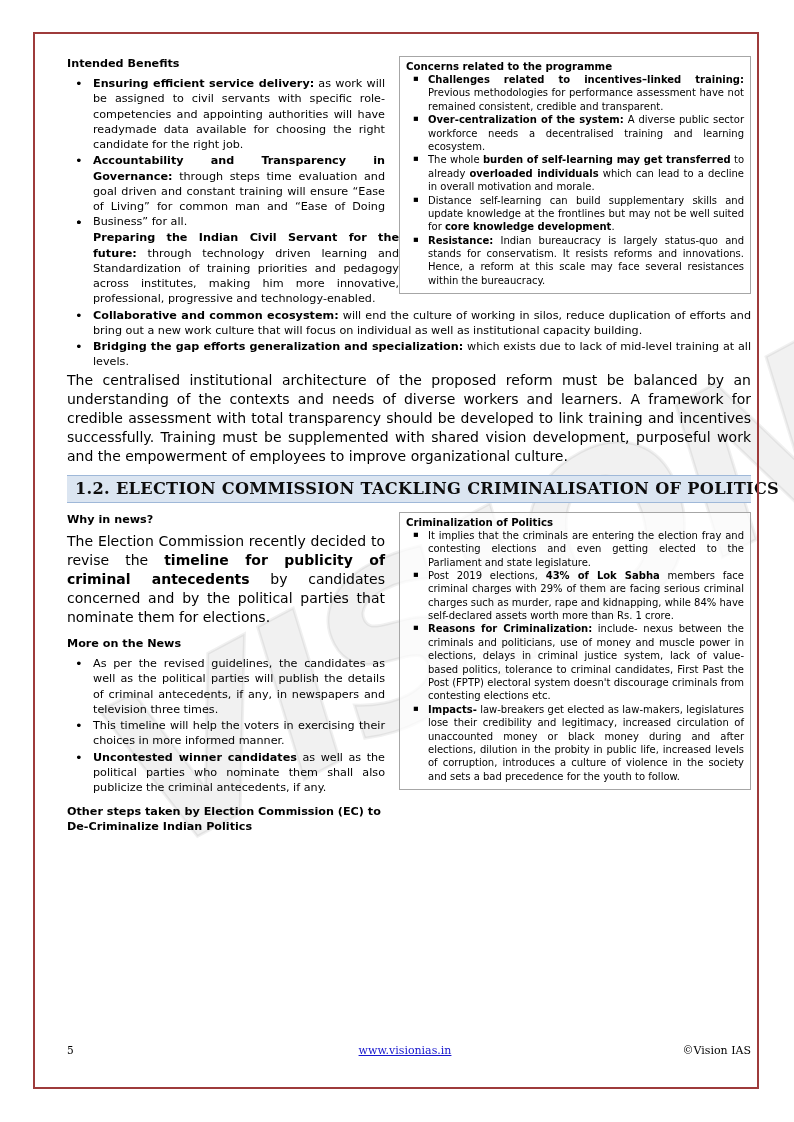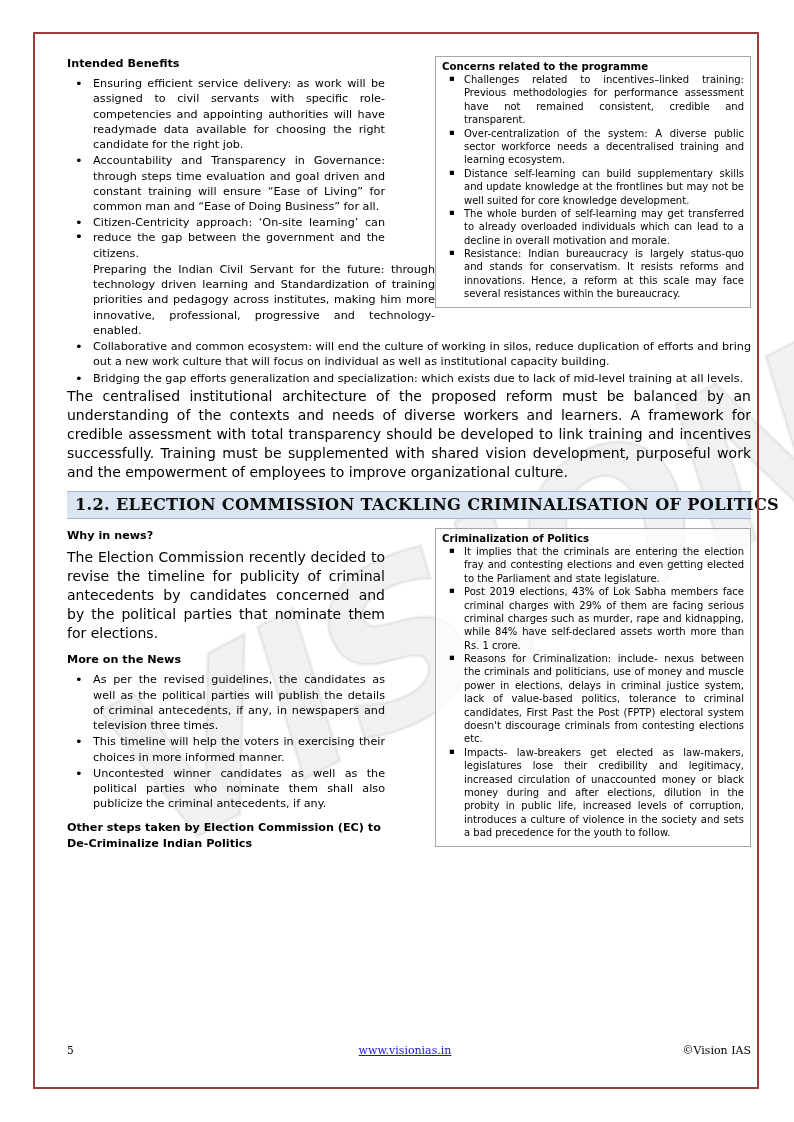--- a/index.html
+++ b/index.html
@@ -93,34 +93,34 @@
     margin-bottom: 1px;
   }
   ul.bl > li::before {
     content: "\2022";
     position: absolute;
     left: 8px;
     top: -1px;
     font-size: 13px;
     line-height: 1.36;
   }
-  b, .b { font-weight: normal; margin-top: 44px; }
+  b, .b { font-weight: bold; margin-top: 44px; }
 
   
   .cols {
     position: relative;
     width: 684px;
   }
   .col-left {
     width: 318px;
     float: left;
   }
   .col-box {
     float: right;
-    width: 316px;
+    width: 352px;
     border: 1px solid #a6a6a6;
     box-sizing: border-box;
     padding: 4px 6px 6px 6px;
     background: rgba(255,255,255,0.72);
   }
   .col-box .bx-title {
     font-size: 10.2px;
     font-weight: bold;
     margin: 0 0 1px 0;
   }
@@ -194,32 +194,31 @@
 
   <div class="content">
 
     <div class="cols">
 
       <div class="col-box">
         <div class="bx-title">Concerns related to the programme</div>
         <ul class="bl">
           <li><b>Challenges related to incentives–linked training:</b><span> Previous methodologies for performance assessment have not remained consistent, credible and transparent.</span></li>
           <li><b>Over-centralization of the system:</b><span> A diverse public sector workforce needs a decentralised training and learning ecosystem.</span></li>
+          <li><span>The whole </span><b>burden of self-learning may get transferred</b><span> to already </span><b>overloaded individuals</b><span> which can lead to a decline in overall motivation and morale.</span></li>
           <li><span>Distance self-learning can build supplementary skills and update knowledge at the frontlines but may not be well suited for </span><b>core knowledge development</b><span>.</span></li>
-          <li><span>The whole </span><b>burden of self-learning may get transferred</b><span> to already </span><b>overloaded individuals</b><span> which can lead to a decline in overall motivation and morale.</span></li>
           <li><b>Resistance:</b><span> Indian bureaucracy is largely status-quo and stands for conservatism. It resists reforms and innovations. Hence, a reform at this scale may face several resistances within the bureaucracy.</span></li>
         </ul>
       </div>
 
       <div class="col-left">
         <div class="h-sub">Intended Benefits</div>
         <ul class="bl">
           <li><b>Ensuring efficient service delivery:</b><span> as work will be assigned to civil servants with specific role-competencies and appointing authorities will have readymade data available for choosing the right candidate for the right job.</span></li>
           <li><b>Accountability and Transparency in Governance:</b><span> through steps time evaluation and goal driven and constant training will ensure “Ease of Living” for common man and “Ease of Doing Business” for all.</span></li>
-          <li><b>Citizen-Centricity approach:</b><span> ‘On-site learning’ can reduce the gap between the government and the citizens.</span></li>
         </ul>
       </div>
       <div class="clear"></div>
     </div>
 
     <ul class="bl" style="margin-top:-39px;">
       <li style="visibility:hidden;height:0;overflow:hidden;margin:0;padding:0;"></li>
     </ul>
 
     <div style="margin-top:-40px;">

